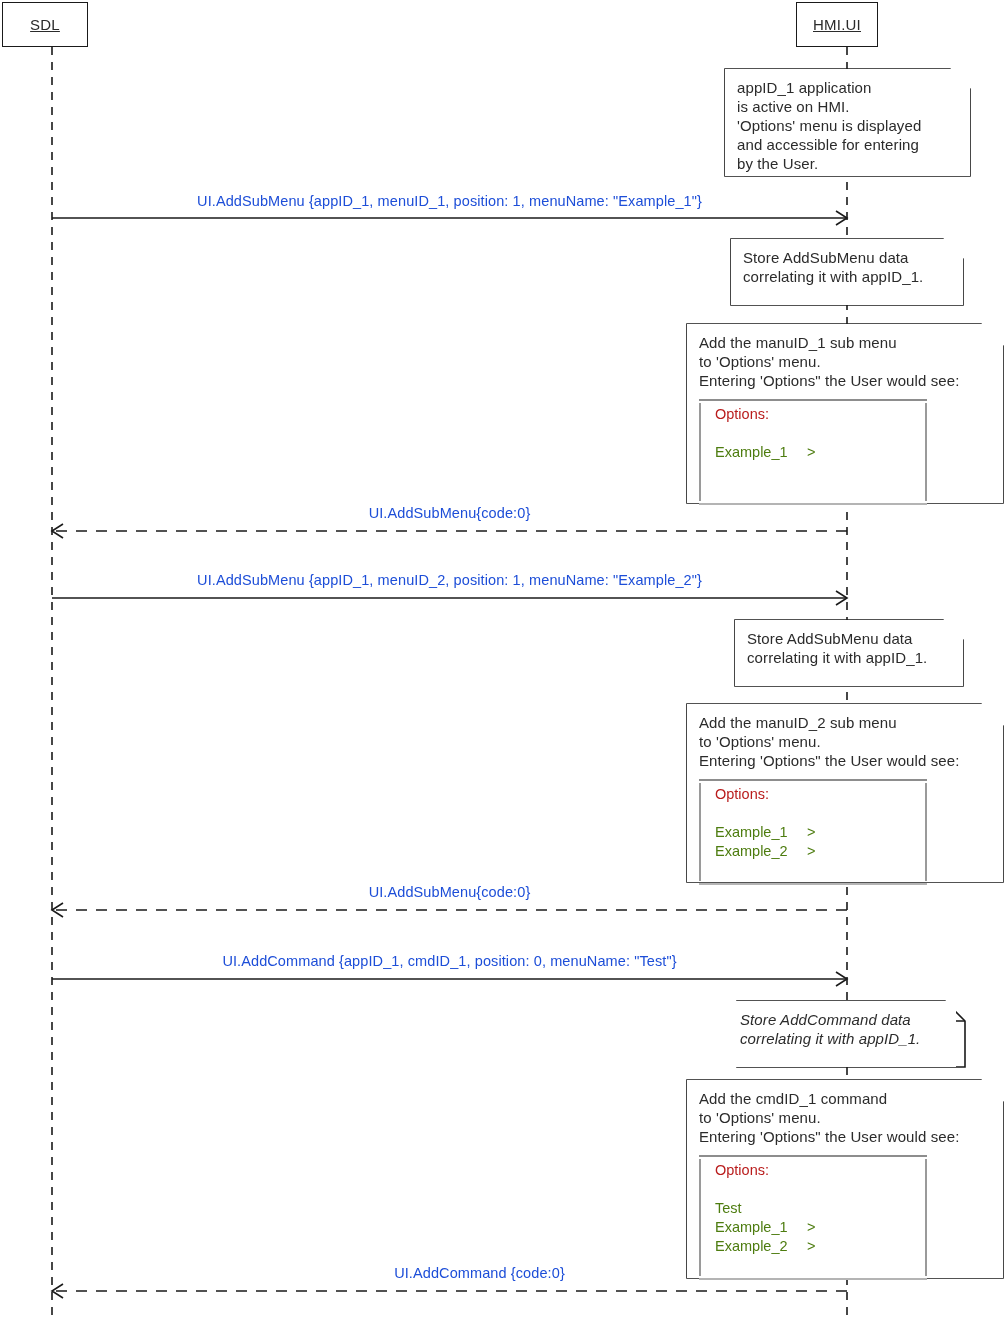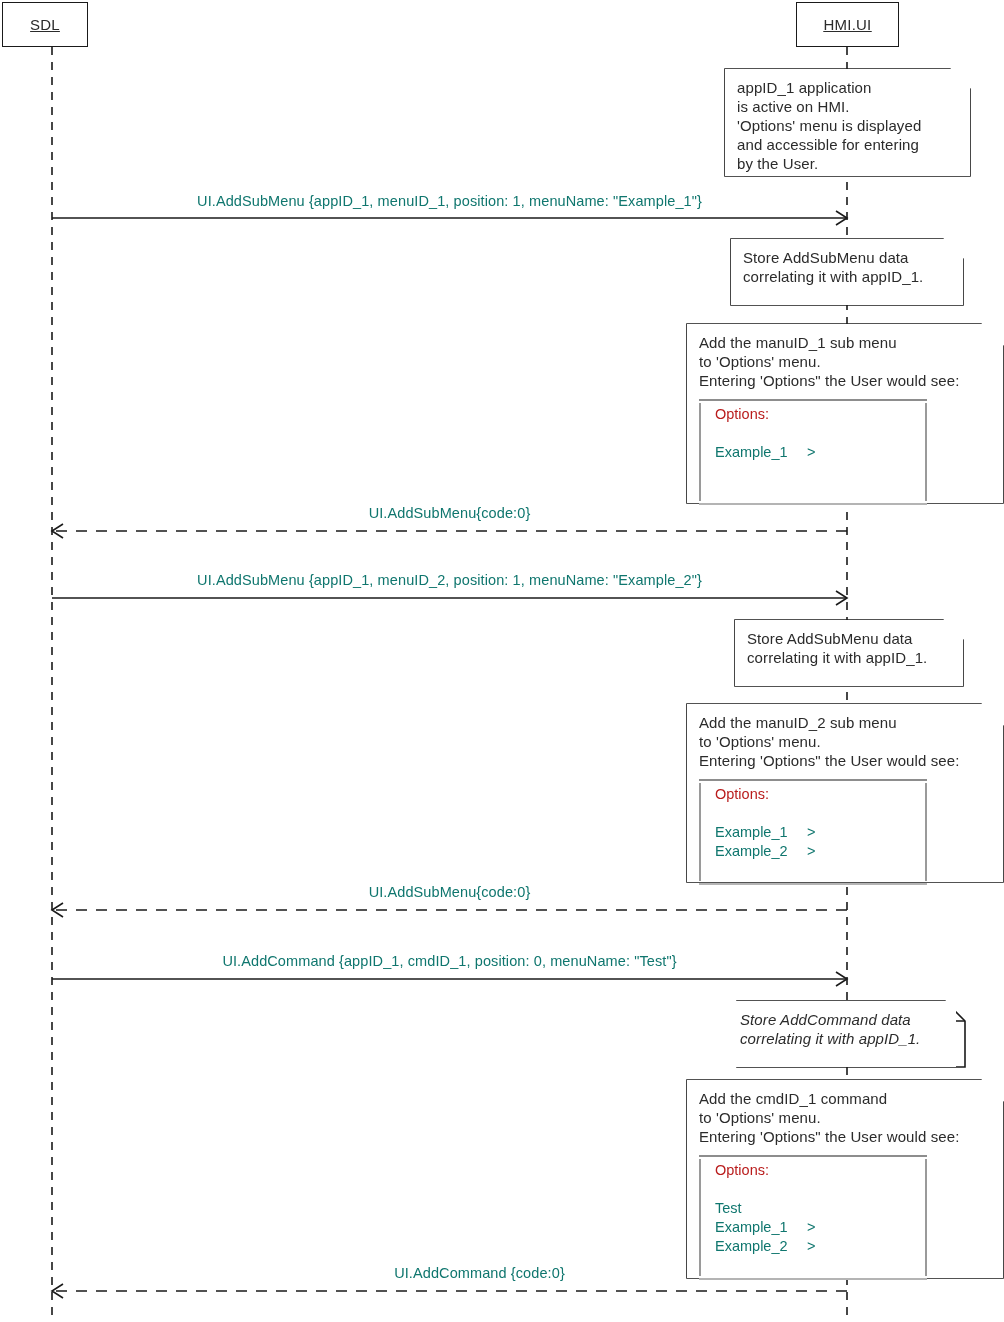--- a/index.html
+++ b/index.html
@@ -43,21 +43,21 @@
     color: #2b2b2b;
     text-decoration: underline;
     letter-spacing: .2px;
     white-space: nowrap;
   }
 
   
   .msg-label {
     position: absolute;
     font-size: 14.5px;
-    color: #0f766e;
+    color: #1d4ed8;
     white-space: nowrap;
     text-align: left;
     transform: translateX(-50%);
     letter-spacing: .1px;
   }
 
   
   .note {
     position: absolute;
     box-sizing: border-box;
@@ -96,21 +96,21 @@
     bottom: 2px;
     width: 2px;
     background: #9a9a9a;
   }
   .menu-preview::before { left: 0; }
   .menu-preview::after  { right: 0; }
   .menu-row {
     display: flex;
     font-size: 14.5px;
     line-height: 19px;
-    color: #0f766e;
+    color: #4d7c0f;
     padding-left: 16px;
     padding-right: 10px;
     min-height: 19px;
   }
   .menu-row.spacer { min-height: 19px; }
   .menu-row .m-name { width: 92px; }
   .menu-row .m-arrow { width: 20px; }
   .menu-title { font-size: 14.5px; line-height: 19px; padding-left: 16px; color: #b91c1c; }
 </style>
 </head>
@@ -149,21 +149,21 @@
       <path d="M 737 1001 L 945 1001 L 965 1021 L 965 1067 L 737 1067 Z" fill="#ffffff" stroke="#1a1a1a" stroke-width="1.6" stroke-linejoin="miter"></path>
       <path d="M 945 1001 L 945 1021 L 965 1021" fill="none" stroke="#1a1a1a" stroke-width="1.6" stroke-linejoin="miter"></path>
       <path d="M 687 1080 L 981 1080 L 1003 1102 L 1003 1278 L 687 1278 Z" fill="#ffffff" stroke="#1a1a1a" stroke-width="1.6" stroke-linejoin="miter"></path>
       <path d="M 981 1080 L 981 1102 L 1003 1102" fill="none" stroke="#1a1a1a" stroke-width="1.6" stroke-linejoin="miter"></path>
     </svg>
 
   <div id="actors">
       <div class="actor-box" style="left: 2px; top: 2px; width: 86px; height: 45px;">
         <span class="actor-label">SDL</span>
       </div>
-      <div class="actor-box" style="left: 796px; top: 2px; width: 103px; height: 45px; text-decoration: underline;">
+      <div class="actor-box" style="left: 796px; top: 2px; width: 82px; height: 45px; text-decoration: underline;">
         <span class="actor-label">HMI.UI</span>
       </div>
     </div>
 
   <div id="msg-labels">
       <div class="msg-label" style="left: 449.5px; top: 193px;">UI.AddSubMenu {appID_1, menuID_1, position: 1, menuName: "Example_1"}</div>
       <div class="msg-label" style="left: 449.5px; top: 505px;">UI.AddSubMenu{code:0}</div>
       <div class="msg-label" style="left: 449.5px; top: 572px;">UI.AddSubMenu {appID_1, menuID_2, position: 1, menuName: "Example_2"}</div>
       <div class="msg-label" style="left: 449.5px; top: 884px;">UI.AddSubMenu{code:0}</div>
       <div class="msg-label" style="left: 449.5px; top: 953px;">UI.AddCommand {appID_1, cmdID_1, position: 0, menuName: "Test"}</div>

